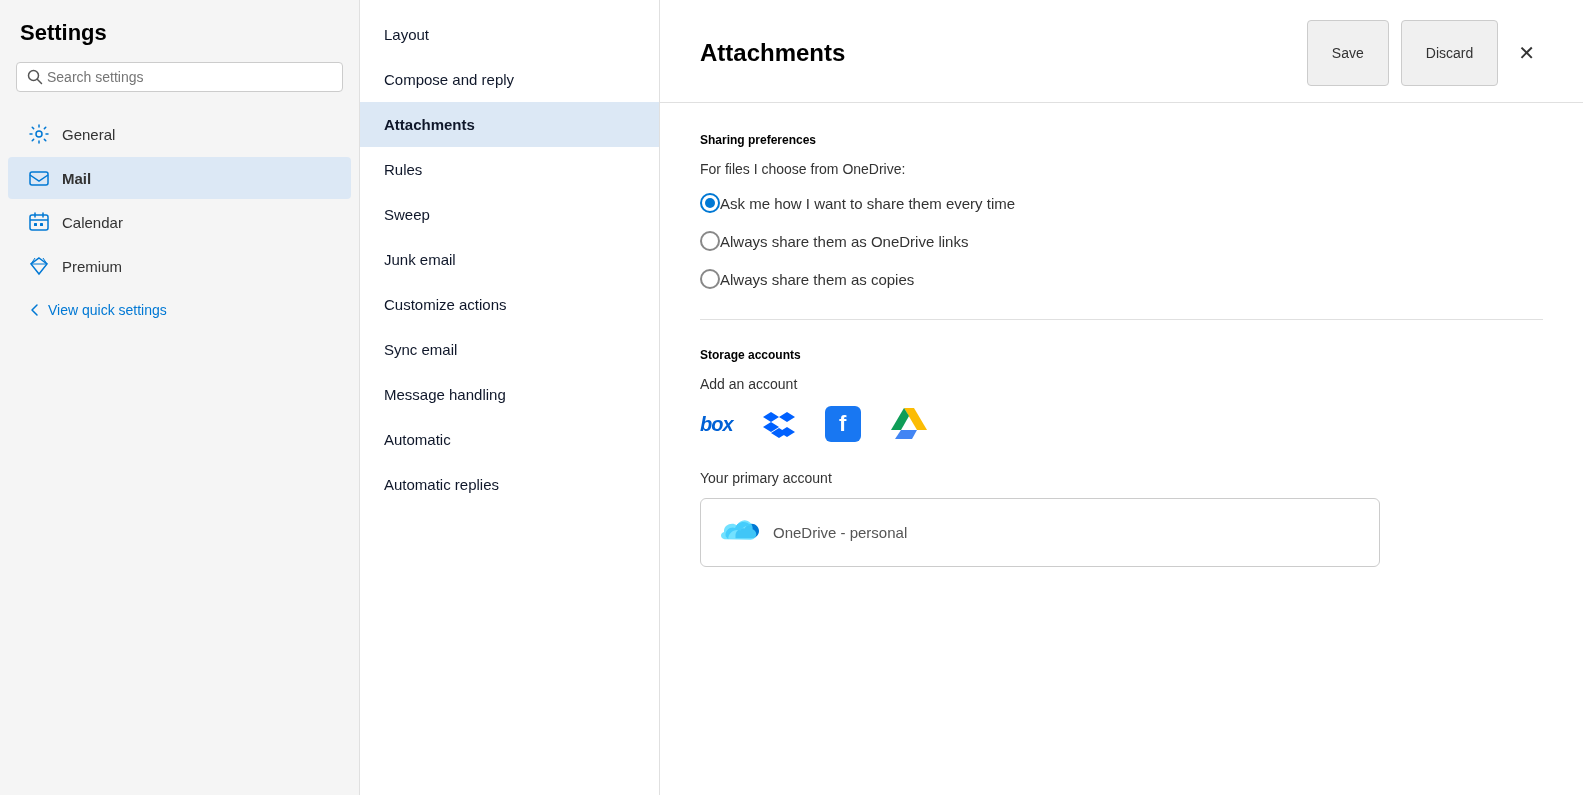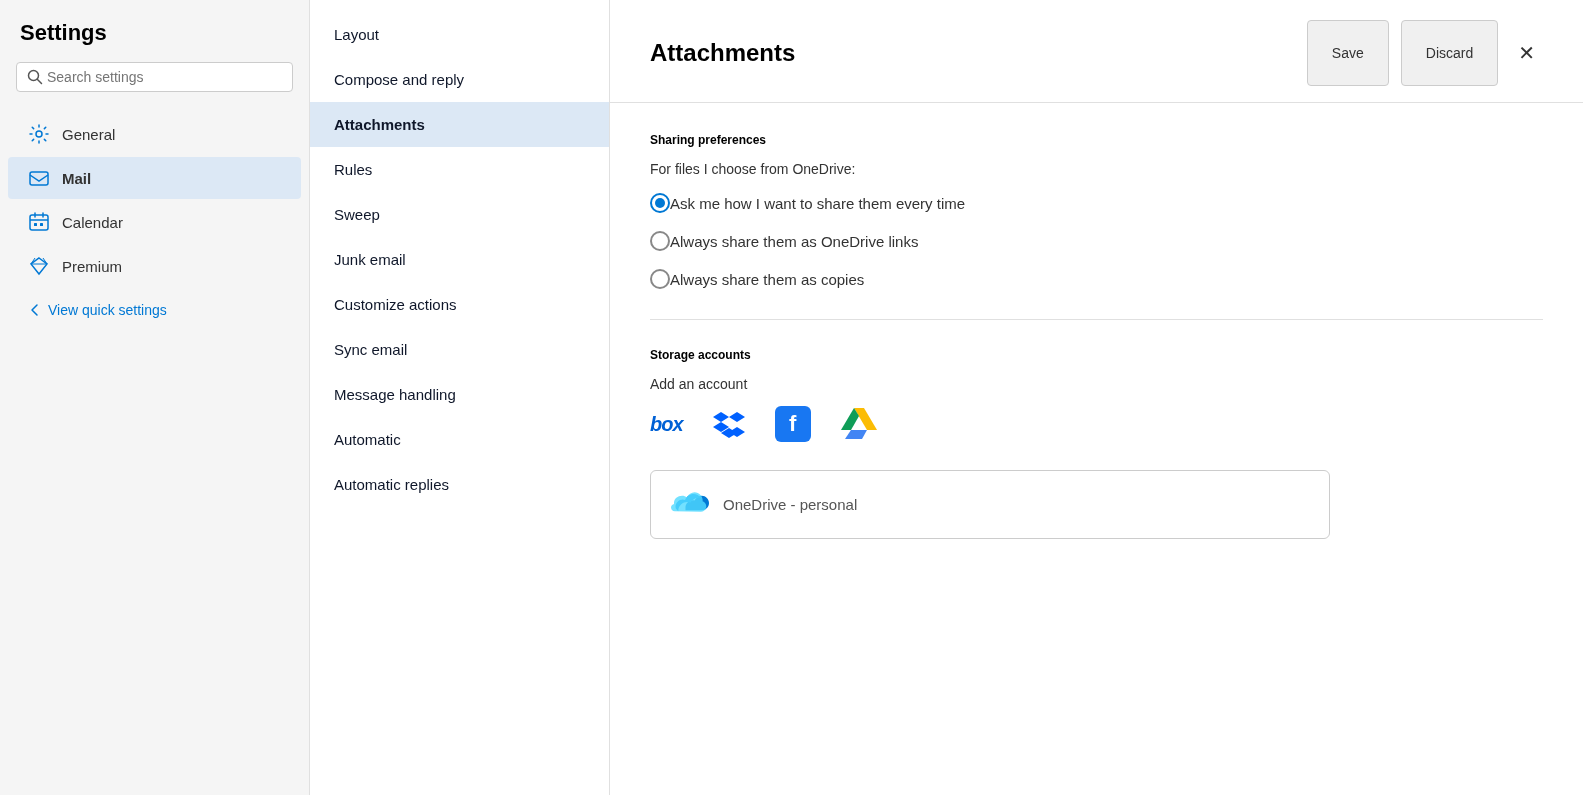--- a/index.html
+++ b/index.html
@@ -9,21 +9,21 @@
       background: #fff;
       color: #333;
       display: flex;
       height: 795px;
       width: 1583px;
       overflow: hidden;
     }
 
     
     .sidebar {
-      width: 310px;
+      width: 360px;
       background: #f5f5f5;
       border-right: 1px solid #e0e0e0;
       display: flex;
       flex-direction: column;
       padding: 20px 0 20px 0;
       flex-shrink: 0;
     }
     .sidebar-title {
       font-size: 22px;
       font-weight: 600;
@@ -432,20 +432,21 @@
 
         <div class="storage-icon-btn gdrive-logo">
           <svg width="36" height="36" viewBox="0 0 36 36">
             <polygon points="13,2 23,2 36,24 26,24" fill="#FBBC04"></polygon>
             <polygon points="0,24 10,24 18,10 13,2" fill="#0F9D58"></polygon>
             <polygon points="10,24 26,24 21,33 4,33" fill="#4285F4"></polygon>
           </svg>
         </div>
       </div>
 
+      <div class="primary-account-label">Your primary account</div>
 
       <div class="account-box">
         <div class="onedrive-icon">
           <svg width="42" height="30" viewBox="0 0 42 30" fill="none">
             <path d="M16 20c0-4.4 3.6-8 8-8 .7 0 1.4.1 2 .3C27.4 9.5 30.5 7 34 7c4.4 0 8 3.6 8 8s-3.6 8-8 8H16z" fill="#0078d4"></path>
             <path d="M8 24c0-5.5 4.5-10 10-10 1.2 0 2.4.2 3.4.6C23.5 11.5 27.4 9 32 9c.3 0 .6 0 .9.01C31.2 6.6 28.3 5 25 5c-4.4 0-8.1 2.8-9.5 6.7-.8-.4-1.7-.7-2.5-.7C8.6 11 5 14.6 5 19c0 .7.1 1.4.3 2L8 24z" fill="#1d9bf0"></path>
             <path d="M4 24C1.8 24 0 22.2 0 20c0-2 1.5-3.6 3.4-3.9 0-.4-.1-.7-.1-1.1C3.3 10.4 7.4 7 12.3 7c2 0 3.8.6 5.3 1.7C19.2 5.4 22.4 3 26 3c5 0 9 4 9 9l-.1 1c2.4.8 4.1 3 4.1 5.6 0 3.3-2.7 6-6 6l-29-.6z" fill="#50d9ff" opacity="0.8"></path>
           </svg>
         </div>
         <span class="account-name">OneDrive - personal</span>

